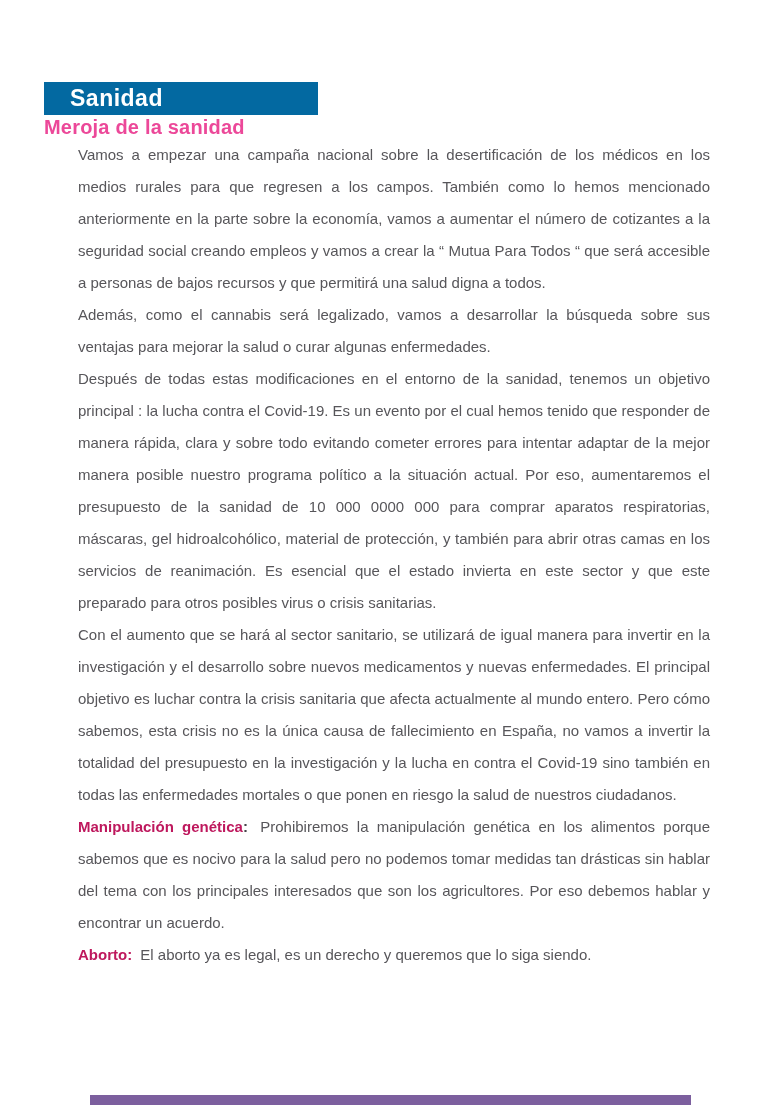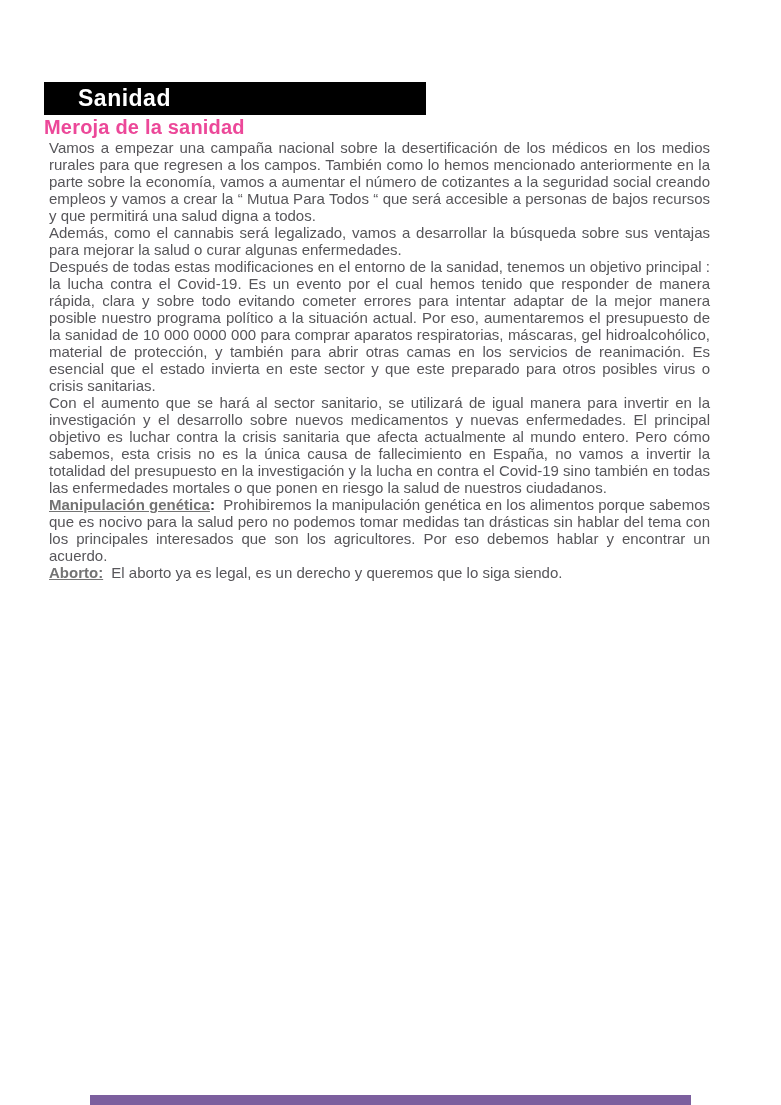--- a/index.html
+++ b/index.html
@@ -7,52 +7,52 @@
     width:781px;height:1105px;
     background:#ffffff;
     position:relative;
     overflow:hidden;
     font-family:"Liberation Sans","DejaVu Sans",sans-serif;
   }
   .page{position:absolute;inset:0;}
   
   .banner{
     margin:82px 0 0 44px;
-    width:382px;height:33px;
-    background:#000000;
+    width:274px;height:33px;
+    background:#0369a1;
     display:flex;align-items:center;
-    padding-left:34px;box-sizing:border-box;
+    padding-left:26px;box-sizing:border-box;
   }
   .banner-title{
     color:#ffffff;font-size:23px;font-weight:bold;letter-spacing:0.5px;
   }
   
   h2.sec{
     margin:0 0 0 44px;
     color:#ec4899;
     font-size:20px;font-weight:bold;
     line-height:24px;letter-spacing:0.2px;
   }
   .h1{margin-top:18px;}
   .h2{margin-top:37px;}
   .h3{margin-top:27px;}
   
   p.body{
-    margin:0 71px 0 49px;
+    margin:0 71px 0 78px;
     color:#57565a;
-    font-size:15px;line-height:17px;
+    font-size:15px;line-height:32px;
     text-align:justify;
   }
   .p1a{margin-top:26px;}
   .p1b{margin-top:0;}
   .p2{margin-top:13px;}
   .p3{margin-top:28px;}
   .item1{margin-top:28px;}
   .item2{margin-top:50px;}
-  .lead{color:#737373;font-weight:bold;text-decoration:underline;}
+  .lead{color:#be185d;font-weight:bold;}
   .sep{color:#444449;font-weight:bold;}
   .item-text{margin-left:4px;}
   
   .footer-bar{
     position:absolute;left:90px;bottom:0;
     width:601px;height:10px;
     background:#7c5f9e;
   }
 </style>
 </head>

